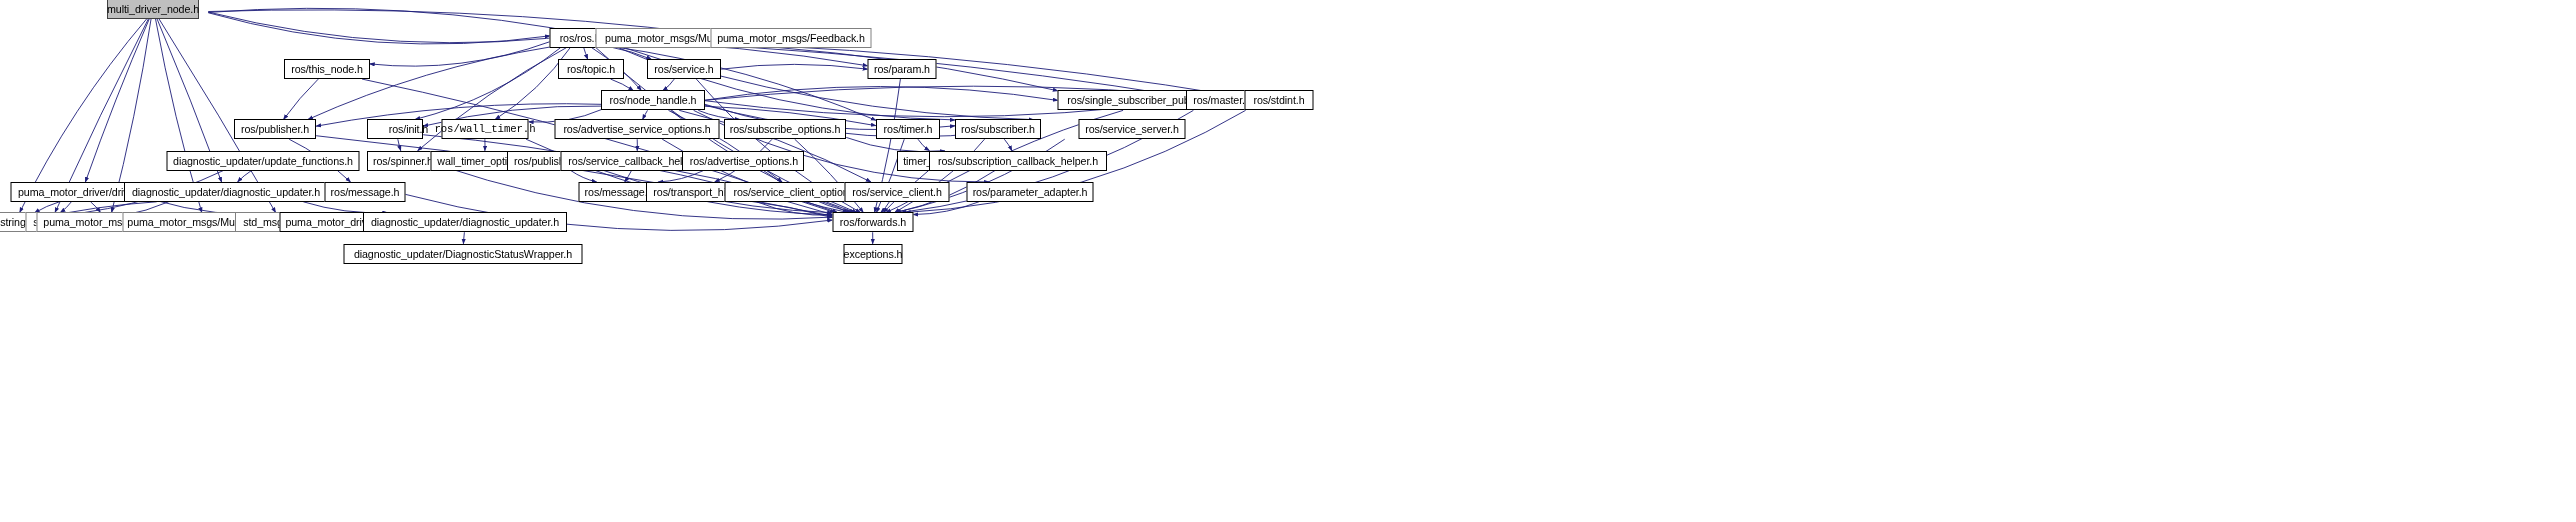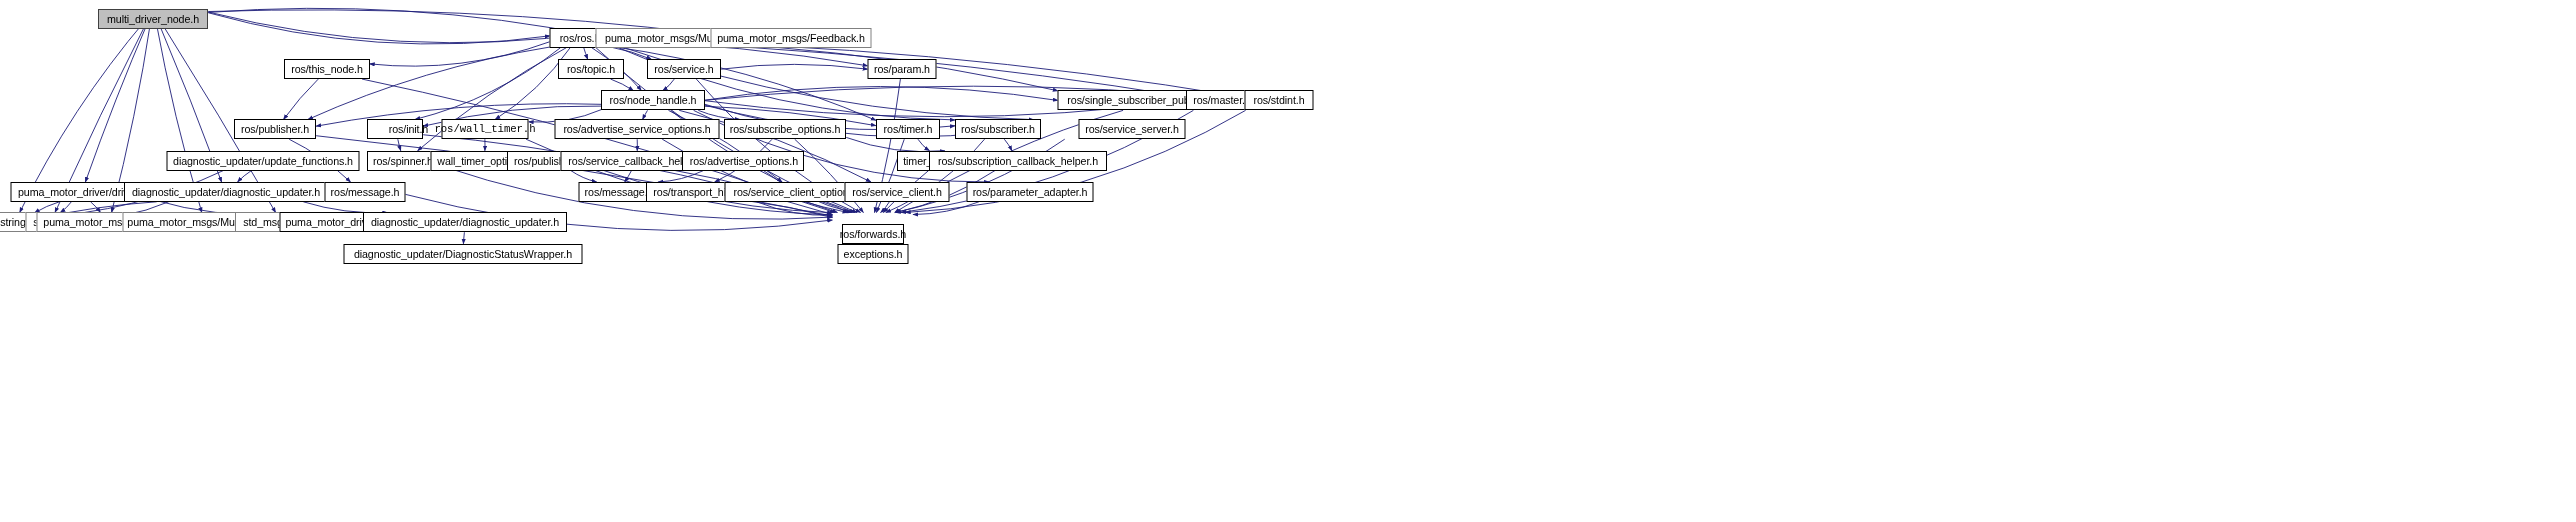--- a/index.html
+++ b/index.html
@@ -160,21 +160,21 @@
       <path d="M190.3,245.0 Q115.3,249.9 42.0,266.3" fill="none" stroke="#1f1f7a" stroke-width="1.1" marker-end="url(#arrowhead)"></path>
       <path d="M204.9,245.0 Q150.3,268.5 91.0,264.8" fill="none" stroke="#1f1f7a" stroke-width="1.1" marker-end="url(#arrowhead)"></path>
       <path d="M368.4,245.0 Q418.4,260.4 470.6,258.0" fill="none" stroke="#1f1f7a" stroke-width="1.1" marker-end="url(#arrowhead)"></path>
       <path d="M305.5,207.0 Q296.2,213.0 288.5,221.0" fill="none" stroke="#1f1f7a" stroke-width="1.1" marker-end="url(#arrowhead)"></path>
       <path d="M271.4,207.0 Q162.4,258.6 42.0,263.6" fill="none" stroke="#1f1f7a" stroke-width="1.1" marker-end="url(#arrowhead)"></path>
       <path d="M492.0,235.9 Q748.4,303.4 1011.0,267.1" fill="none" stroke="#1f1f7a" stroke-width="1.1" marker-end="url(#arrowhead)"></path>
       <path d="M564.1,282.0 Q563.3,289.0 562.9,296.0" fill="none" stroke="#1f1f7a" stroke-width="1.1" marker-end="url(#arrowhead)"></path>
       <path d="M1060.0,282.0 Q1060.2,289.0 1060.0,296.0" fill="none" stroke="#1f1f7a" stroke-width="1.1" marker-end="url(#arrowhead)"></path>
     </svg>
   <div id="node-layer">
-      <div class="node root" style="left: 153px; top: 19px; width: 110px;">
+      <div class="node root" style="left: 153px; top: 9px; width: 92px;">
         <span>multi_driver_node.h</span>
       </div>
       <div class="node thick" style="left: 580px; top: 38px; width: 61px;">
         <span>ros/ros.h</span>
       </div>
       <div class="node sys" style="left: 622px; top: 38px; width: 46px;">
         <span>vector</span>
       </div>
       <div class="node sys" style="left: 690px; top: 38px; width: 189px;">
         <span>puma_motor_msgs/MultiFeedback.h</span>
@@ -292,24 +292,24 @@
       </div>
       <div class="node sys" style="left: 282px; top: 222px; width: 94px;">
         <span>std_msgs/Bool.h</span>
       </div>
       <div class="node thick" style="left: 360px; top: 222px; width: 161px;">
         <span>puma_motor_driver/can_proto.h</span>
       </div>
       <div class="node thick" style="left: 465px; top: 222px; width: 204px;">
         <span>diagnostic_updater/diagnostic_updater.h</span>
       </div>
-      <div class="node thick" style="left: 873px; top: 234px; width: 62px;">
+      <div class="node thick" style="left: 873px; top: 222px; width: 81px;">
         <span>ros/forwards.h</span>
       </div>
       <div class="node thick" style="left: 463px; top: 254px; width: 239px;">
         <span>diagnostic_updater/DiagnosticStatusWrapper.h</span>
       </div>
-      <div class="node" style="left: 873px; top: 254px; width: 71px;">
+      <div class="node" style="left: 873px; top: 254px; width: 59px;">
         <span>exceptions.h</span>
       </div>
     </div>
 </div>
 
 
 </body></html>

